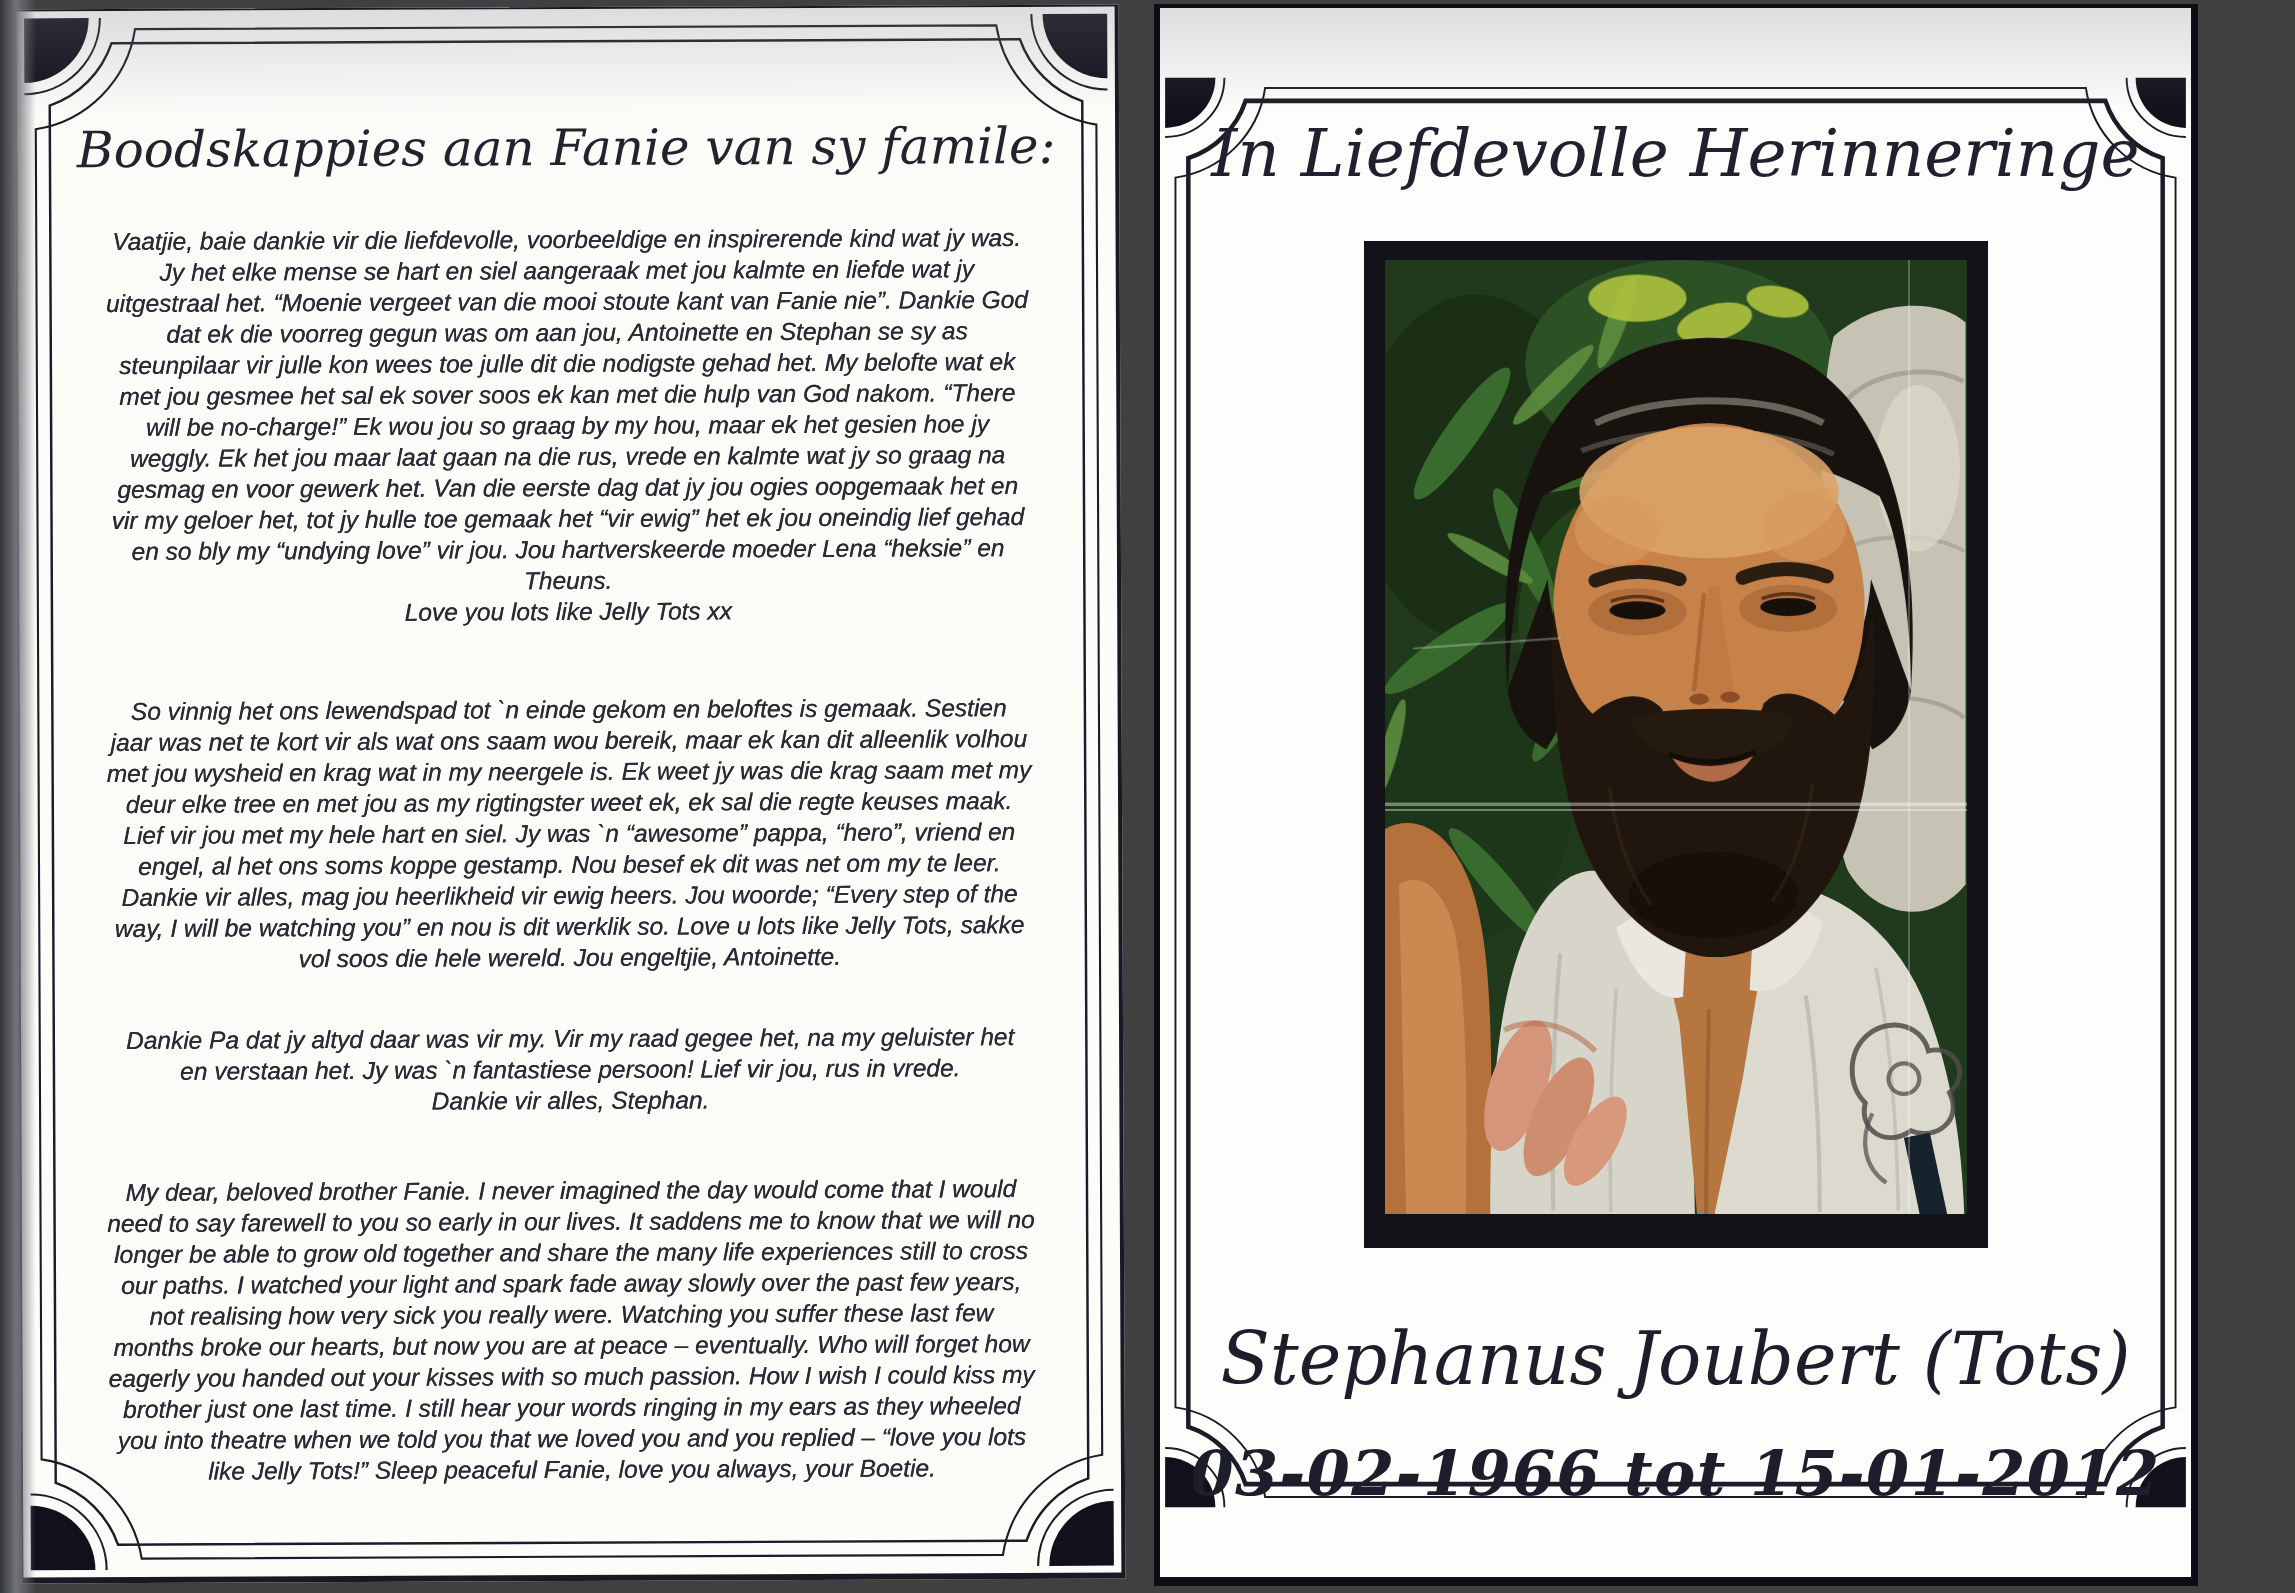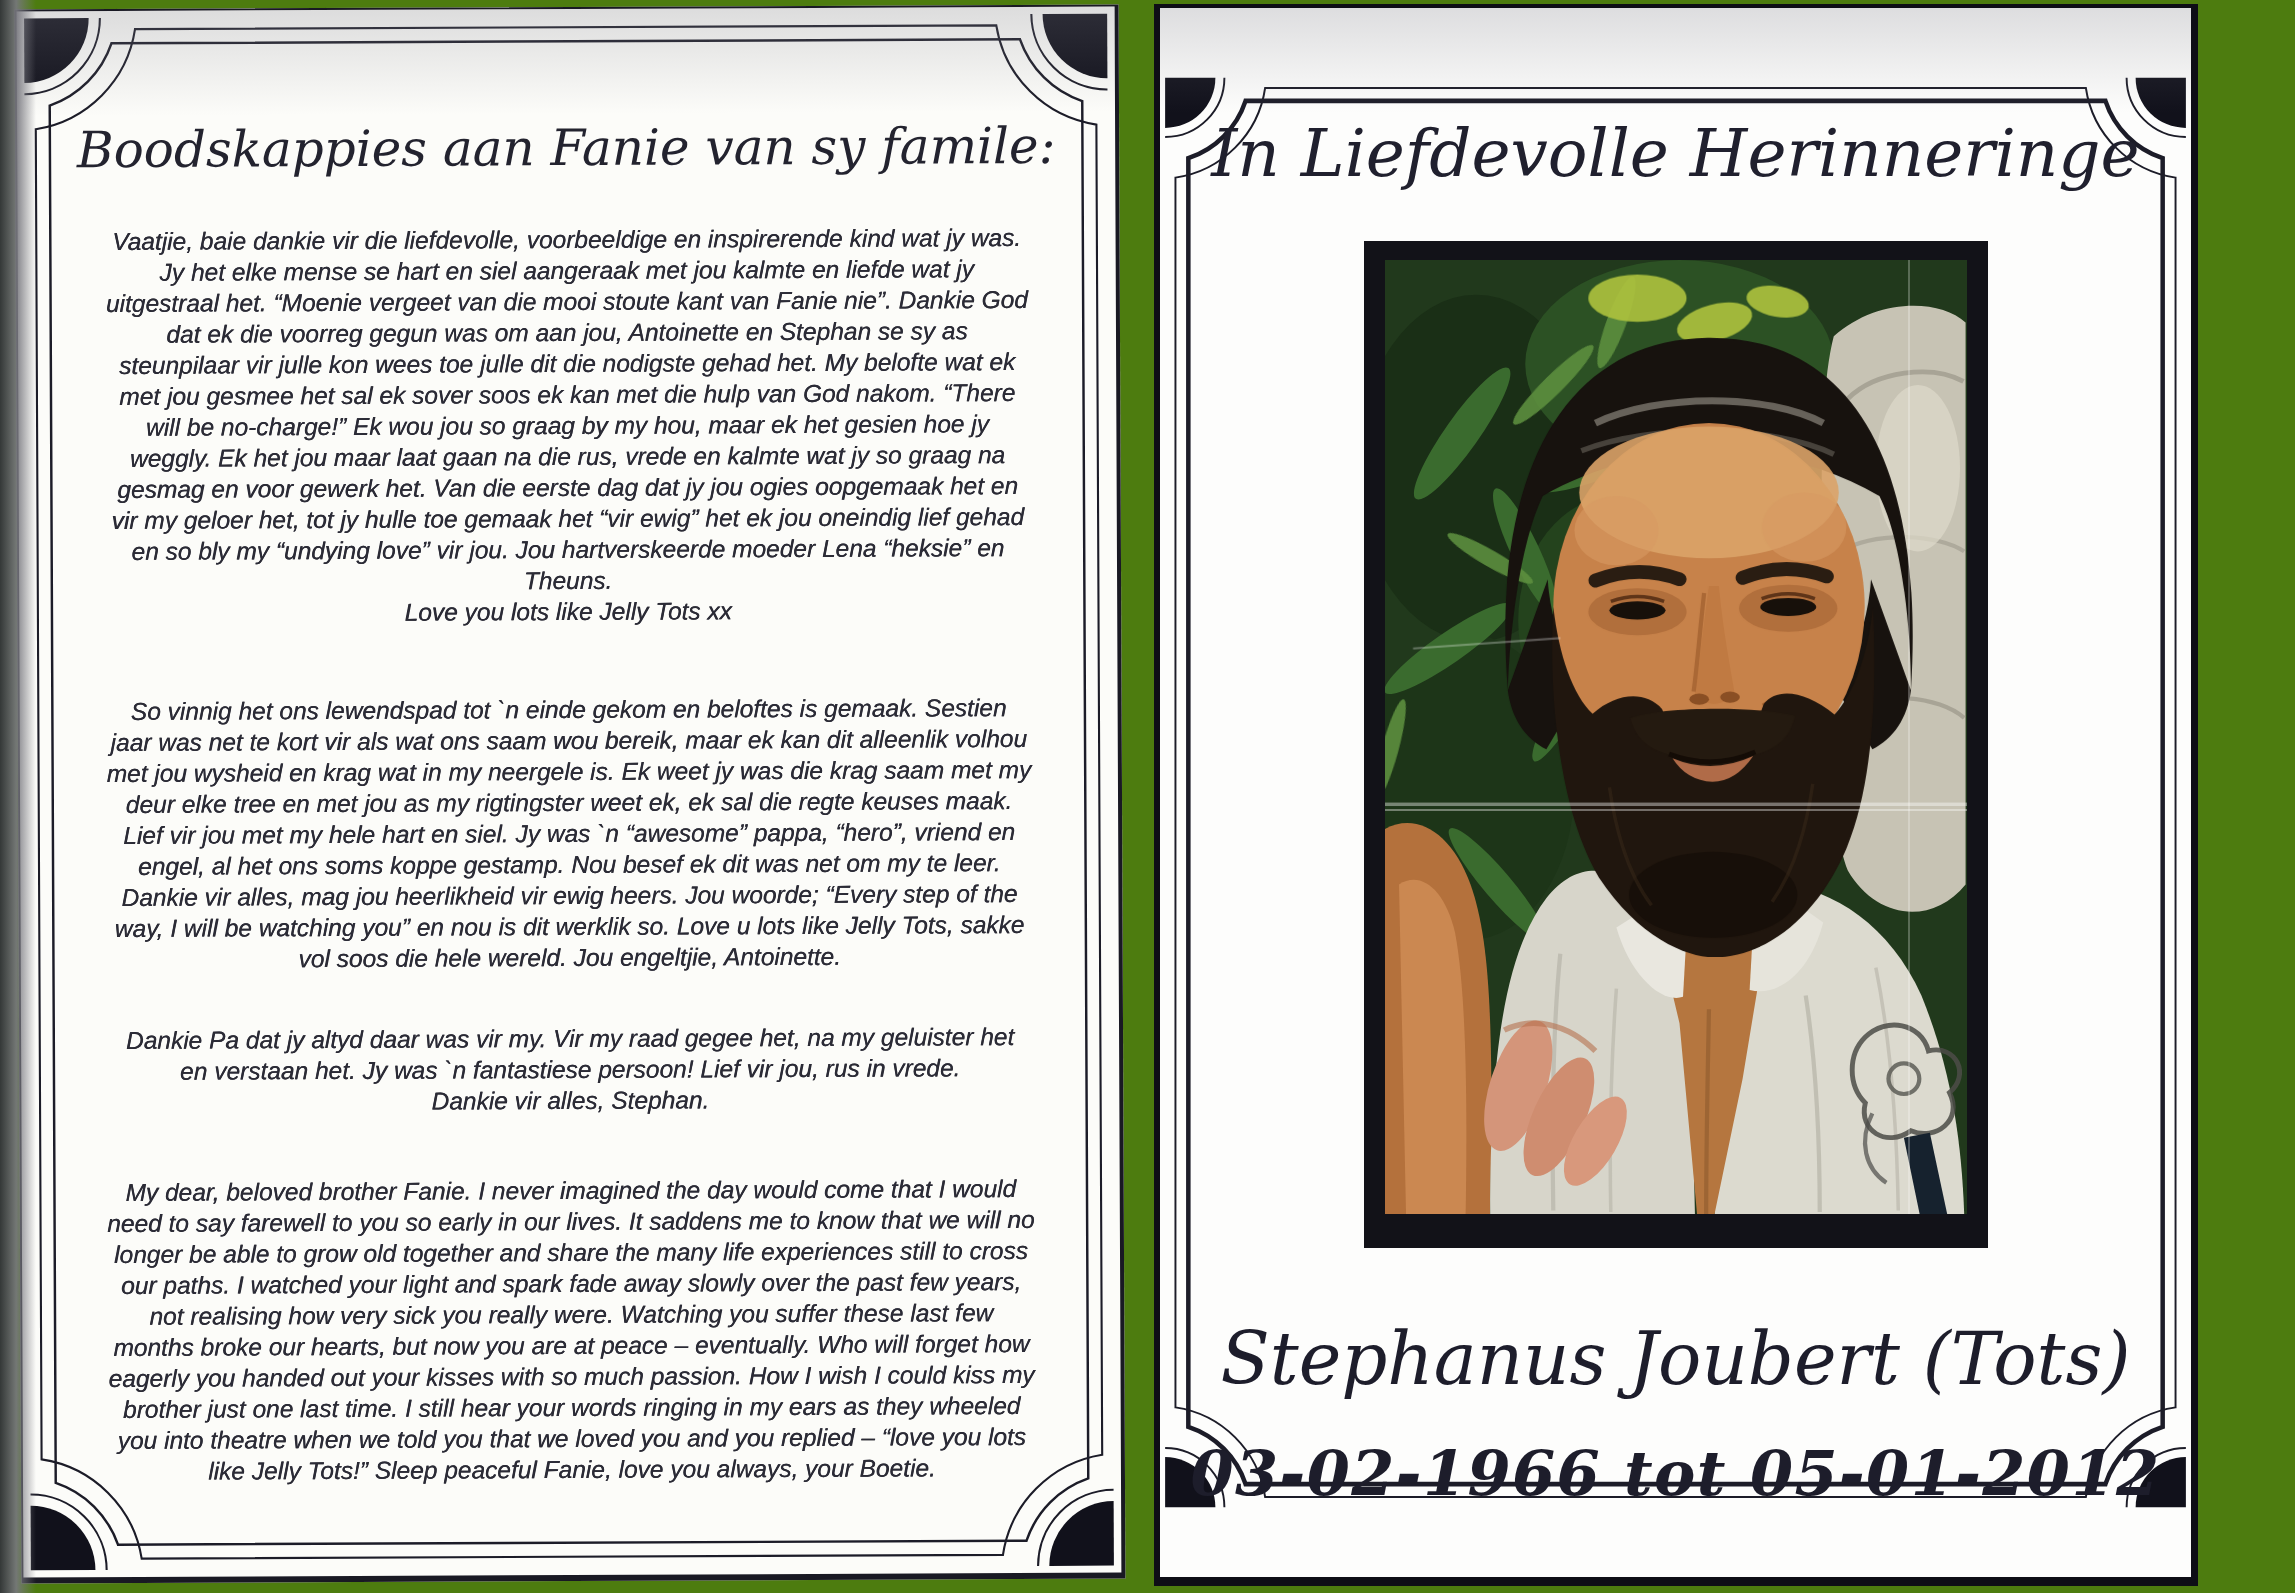--- a/index.html
+++ b/index.html
@@ -1,17 +1,17 @@
 <!DOCTYPE html>
 <html style="font-size:11.2px"><head>
 <meta charset="utf-8">
 <title>Memorial Card</title>
 <style>
   html,body{margin:0;padding:0;background:#efefec;}
-  .stage{position:relative;width:2295px;height:1593px;background:#4d7c0f;overflow:hidden;
+  .stage{position:relative;width:2295px;height:1593px;background:#404040;overflow:hidden;
          font-family:"Liberation Sans",sans-serif;}
   .card{position:absolute;box-sizing:border-box;background:#fcfcf9;}
   .card-left{left:18px;top:7px;width:1104px;height:1574px;
              border:solid #191923;border-width:2.8px 4.9px 6.3px 2.8px;transform:rotate(-0.25deg);}
   .card-right{left:1154px;top:4.2px;width:1044px;height:1582px;background:#fdfdfc;
               border:solid #0e0e16;border-width:4.9px 7px 9px 6.3px;}
   .frame-svg{position:absolute;left:0;top:0;width:100%;height:100%;display:block;pointer-events:none;}
   .glare{position:absolute;left:0;top:0;right:0;height:105px;
          background:linear-gradient(180deg,rgba(130,130,140,.26),rgba(130,130,140,0));pointer-events:none;}
   .scan-edge{position:absolute;left:0;top:0;width:36px;height:1593px;z-index:6;
@@ -248,19 +248,19 @@
           </g>
 
           <rect x="0" y="782" width="830" height="5" fill="#ffffff" opacity=".40"></rect>
           <line x1="40" y1="560" x2="250" y2="545" stroke="#ffffff" stroke-width="3" opacity=".3"></line>
         </svg>
         <div class="crease-h"></div>
         <div class="crease-v"></div>
       </div>
 
       <div class="deceased-name">Stephanus Joubert (Tots)</div>
-      <div class="life-dates">03-02-1966 tot 05-01-2012</div>
+      <div class="life-dates">03-02-1966 tot 15-01-2012</div>
     </div>
   </section>
 
   <div class="scan-edge"></div>
 </div>
 
 
 </body></html>

